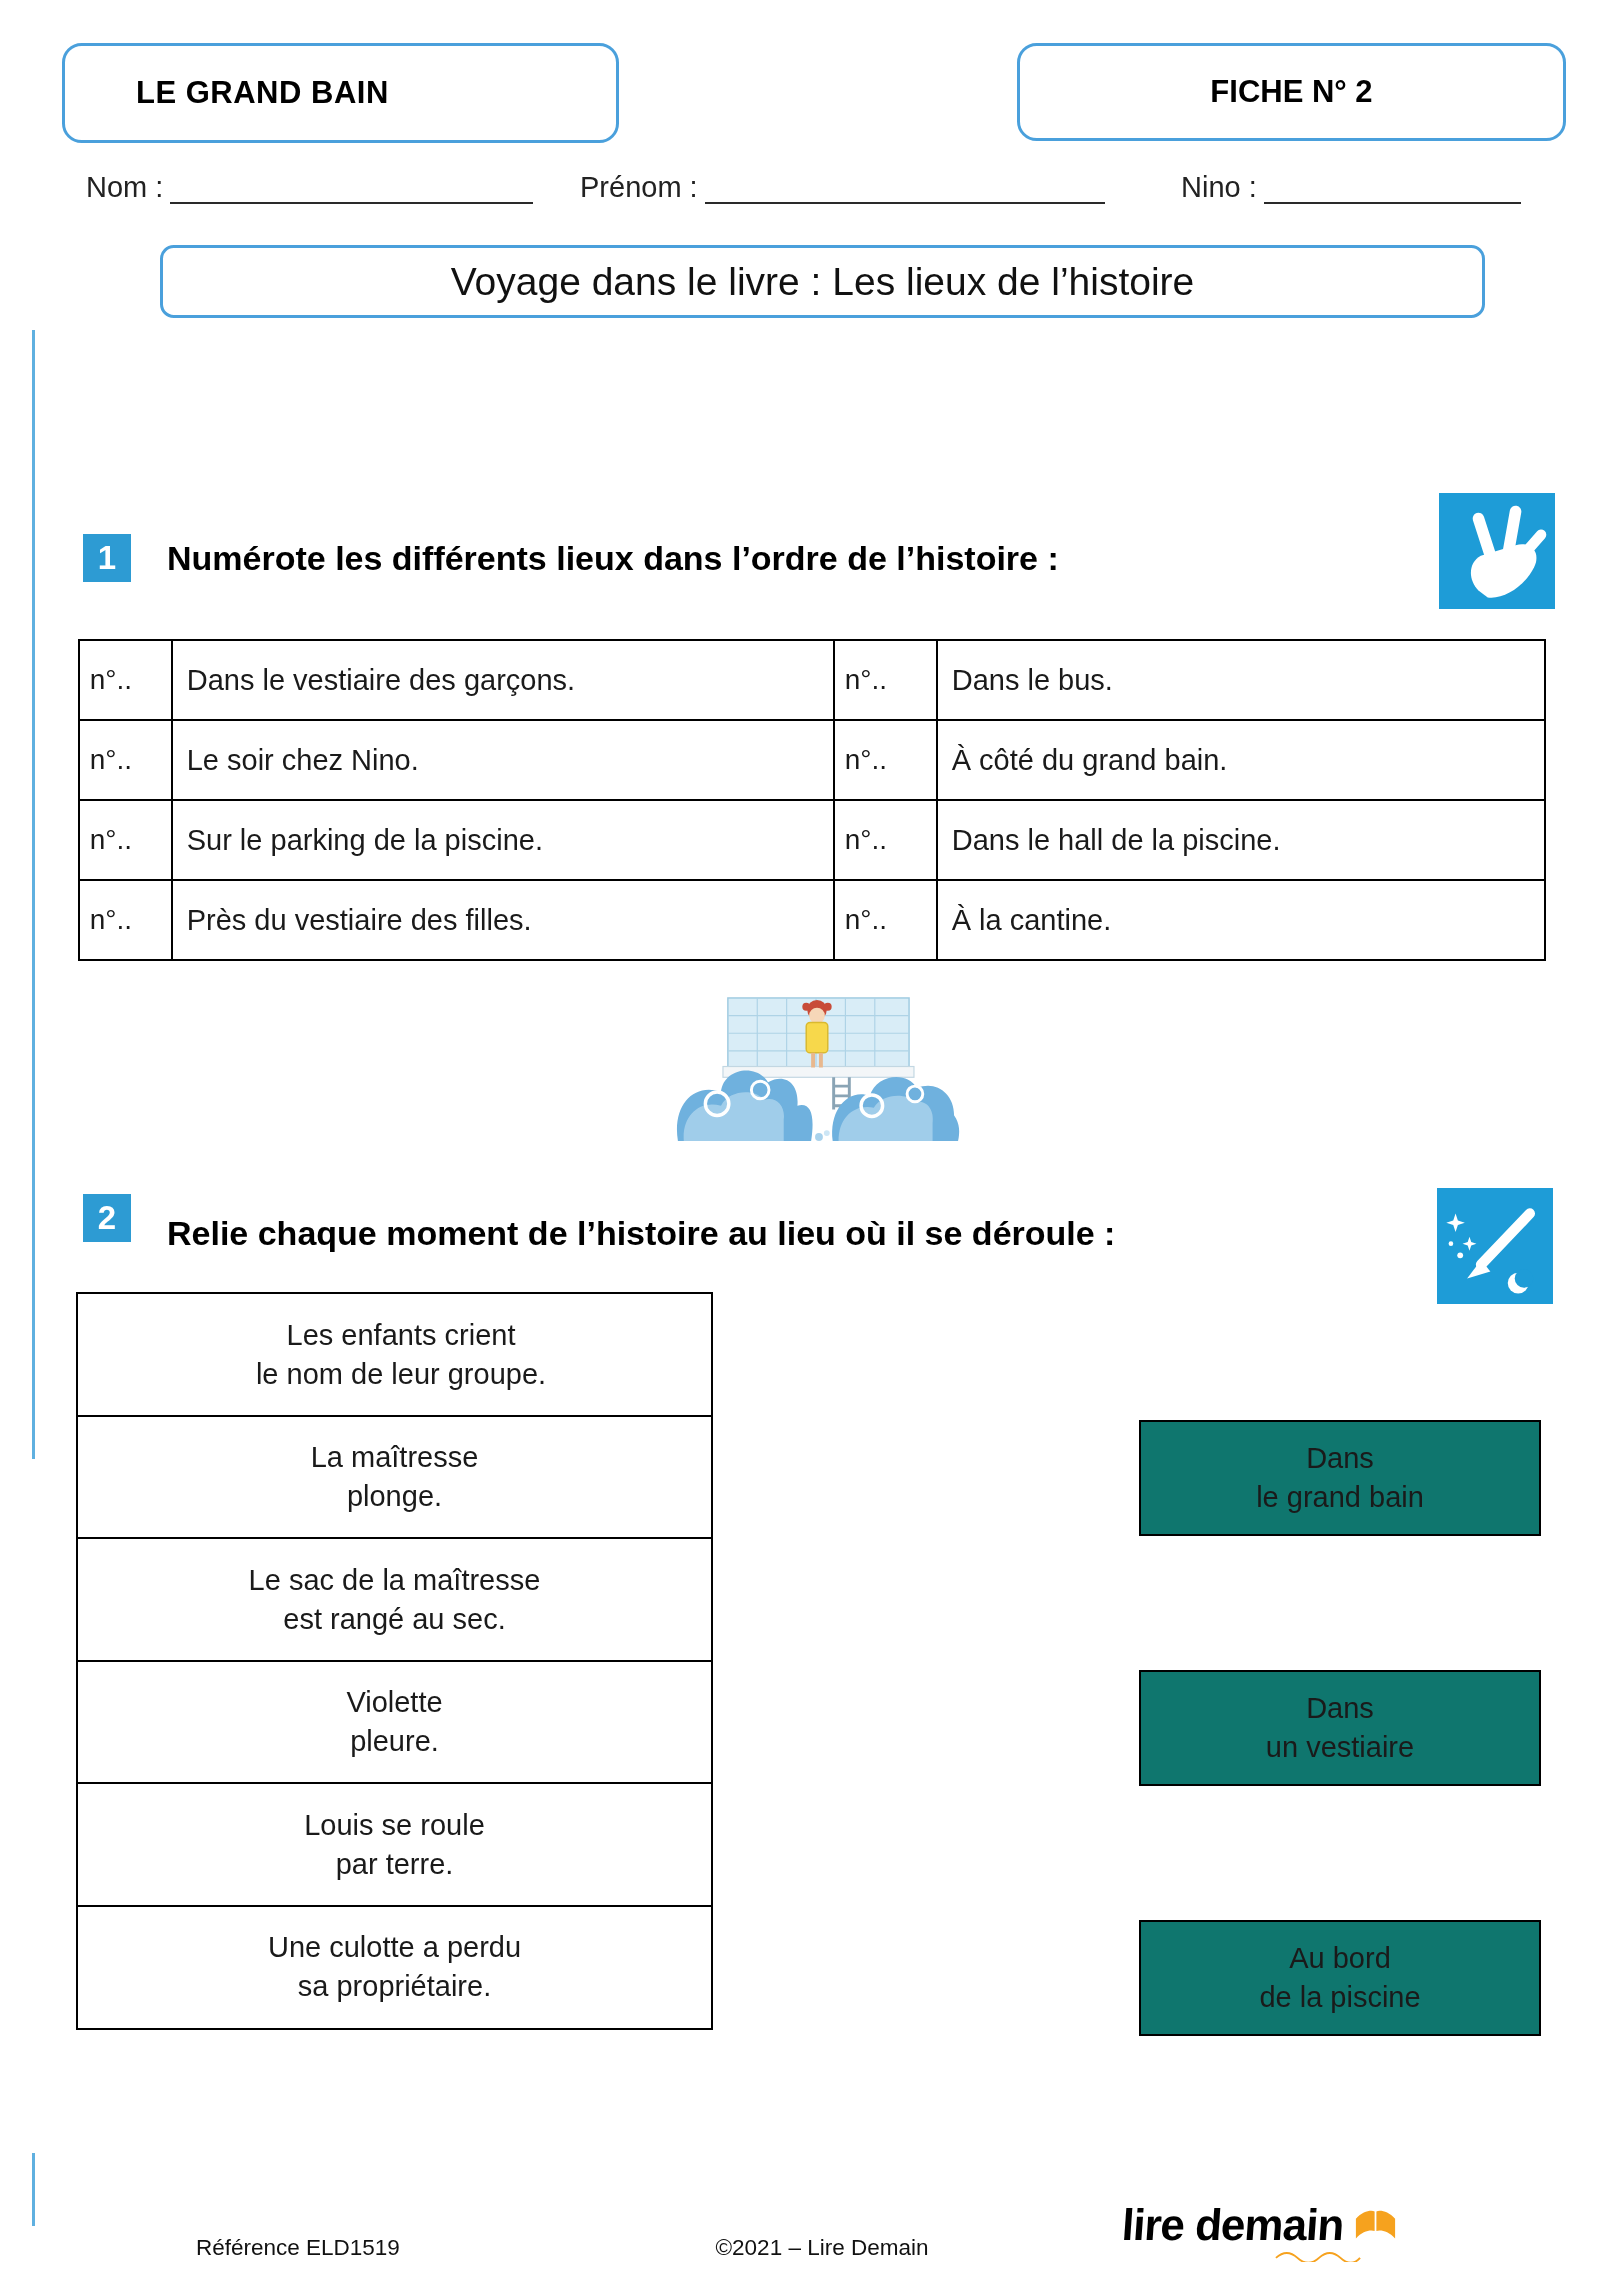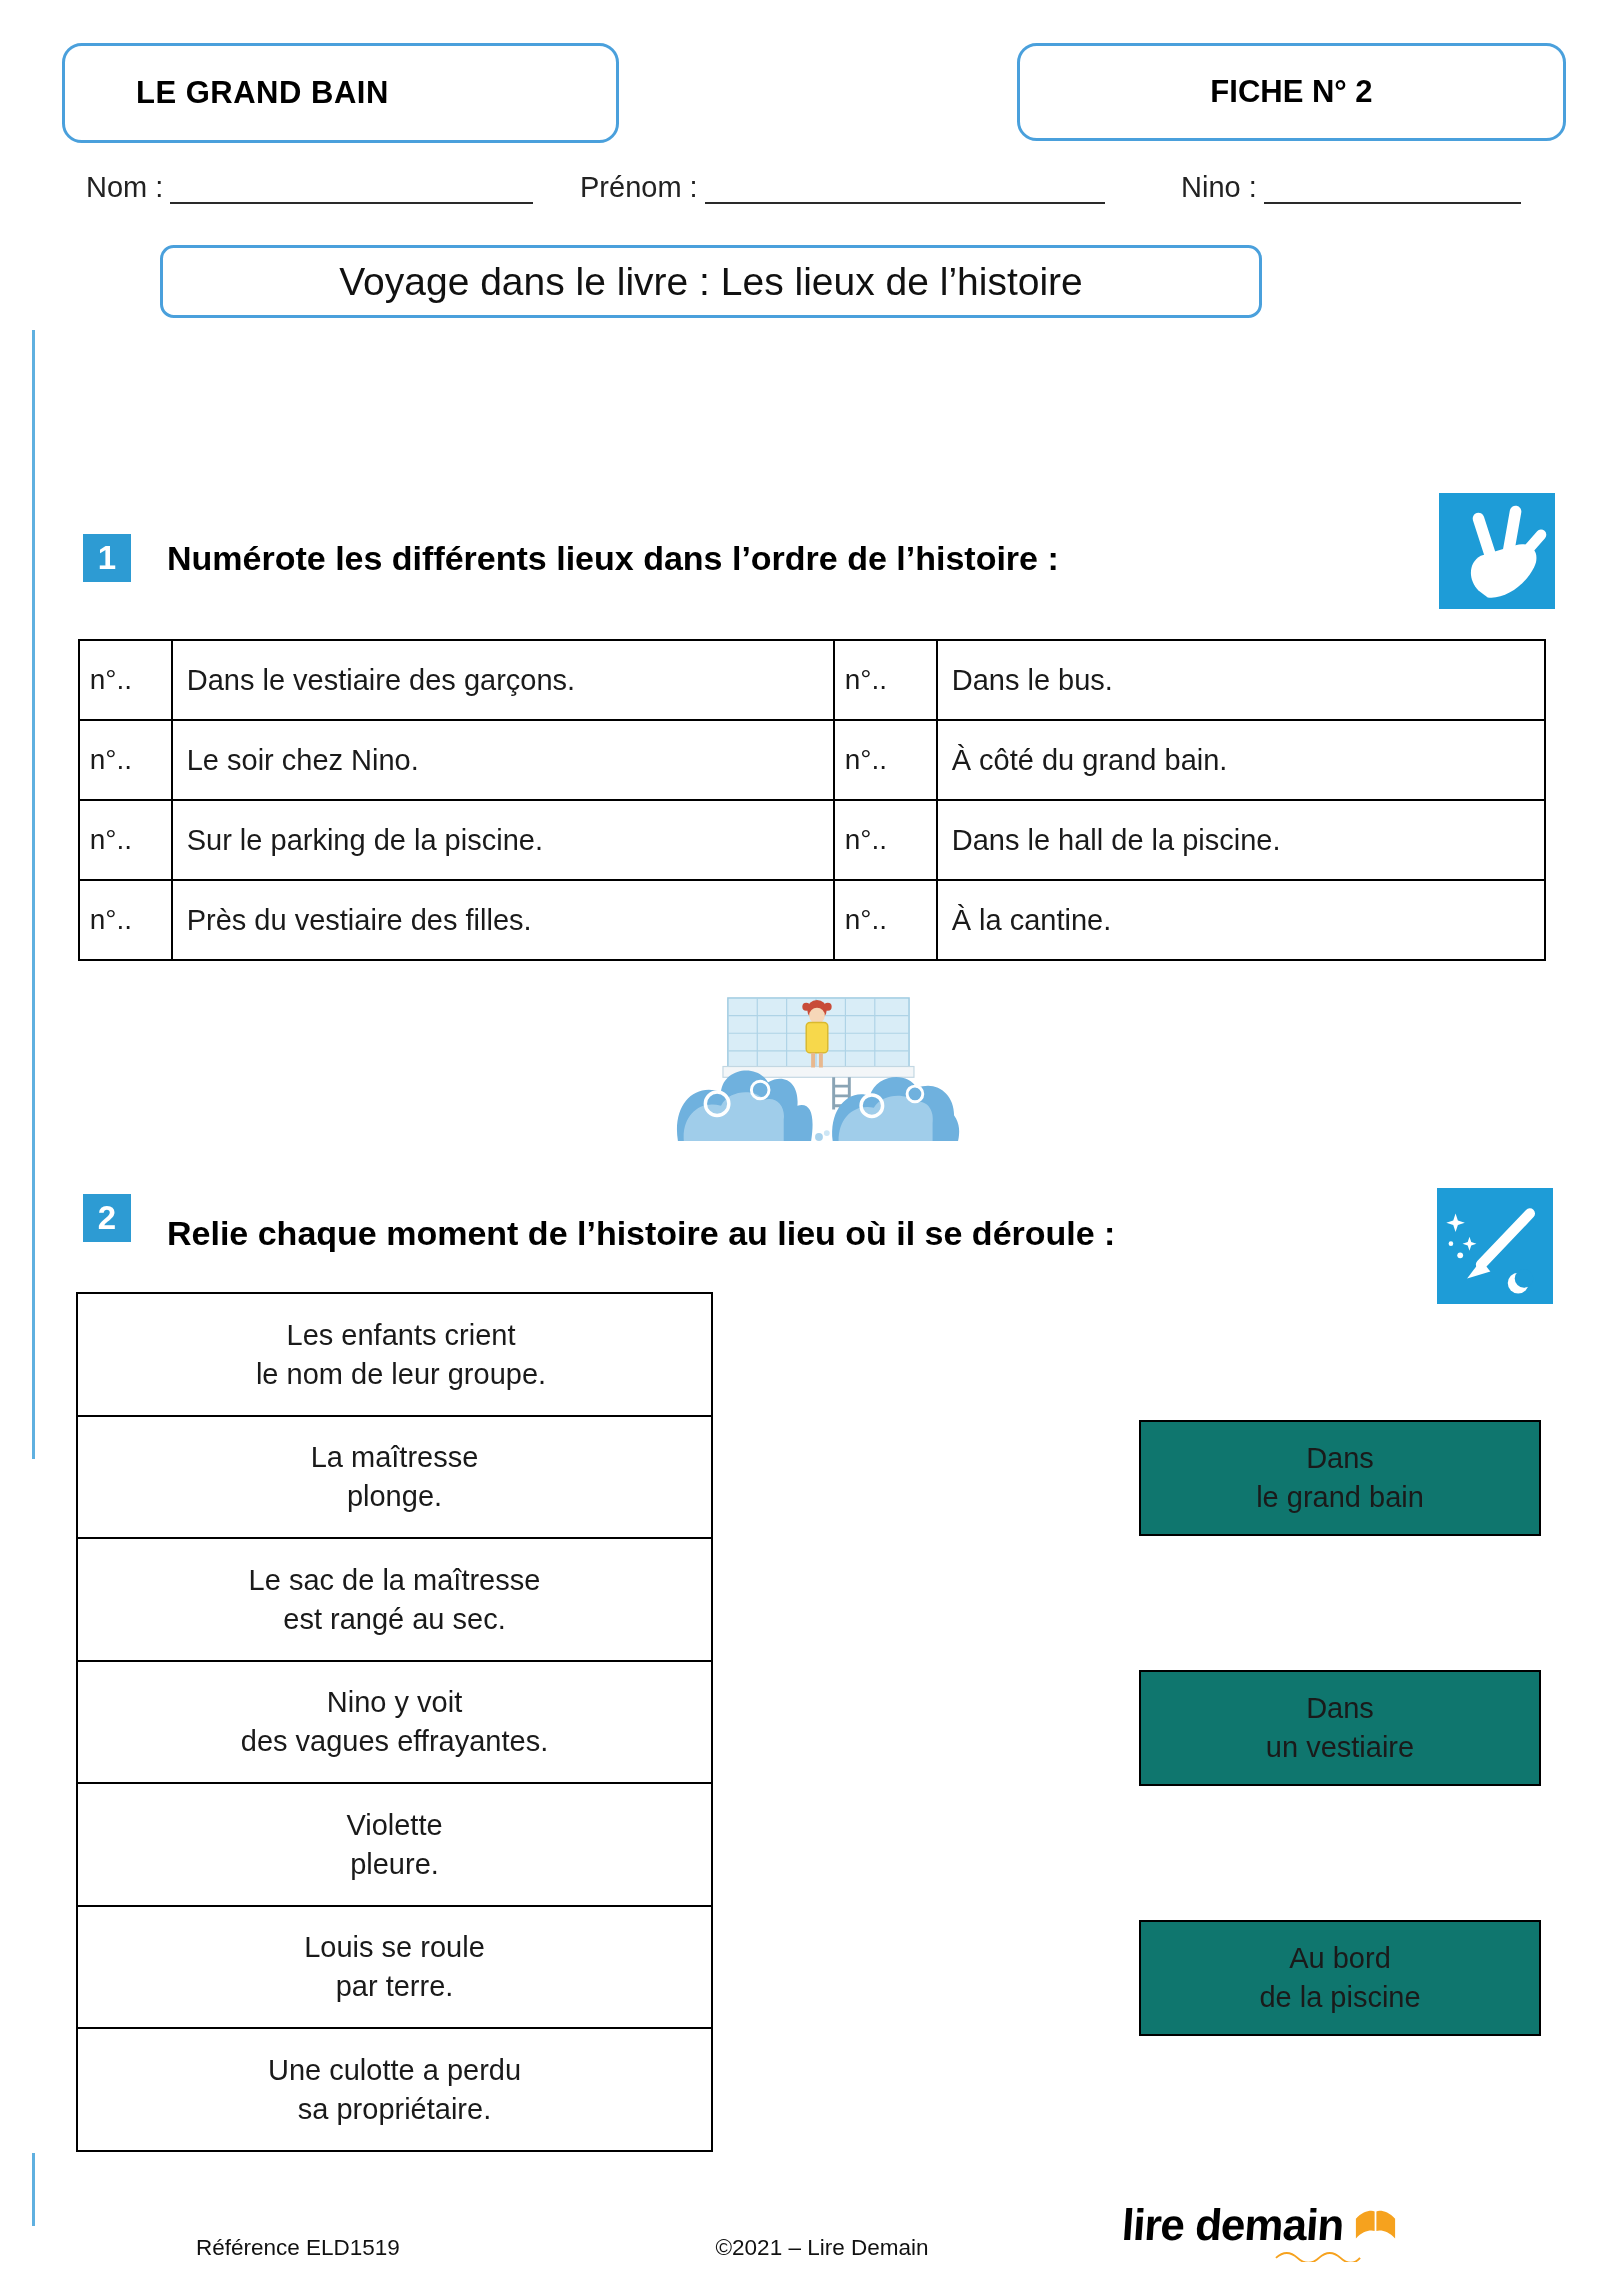--- a/index.html
+++ b/index.html
@@ -18,21 +18,21 @@
     display:flex; align-items:center; justify-content:center;
     font-weight:bold; font-size:31px; color:#000; }
   .id-group { position:absolute; top:169px; font-size:29px; color:#222;
     display:flex; align-items:flex-end; gap:7px; }
   #nom-group { left:86px; }
   #prenom-group { left:580px; }
   #date-group { left:1181px; }
   .fill-line { display:inline-block; border-bottom:2.5px solid #2a2a2a; height:35px; }
   #nom-line { width:363px; } #prenom-line { width:400px; } #date-line { width:257px; }
 
-  #main-title-box { left:160px; top:245px; width:1102px; height:73px; border-radius:13.7px;
+  #main-title-box { left:160px; top:245px; width:1325px; height:73px; border-radius:13.7px;
     display:flex; align-items:center; justify-content:center;
     font-size:39px; color:#111; }
 
   .v-mark { position:absolute; left:32px; width:3.4px; background:#5FB0E0; }
   #v-mark-1 { top:330px; height:1129px; }
   #v-mark-2 { top:2153px; height:73px; }
 
   .badge { position:absolute; width:48px; height:48px; background:#2D9BD3; color:#fff;
     font-weight:bold; font-size:33px; display:flex; align-items:center; justify-content:center; }
   #badge-1 { left:83px; top:534px; }
@@ -208,24 +208,20 @@
     </div>
     <div class="moment-box">
       <span>La maîtresse</span>
       <span>plonge.</span>
     </div>
     <div class="moment-box">
       <span>Le sac de la maîtresse</span>
       <span>est rangé au sec.</span>
     </div>
     <div class="moment-box">
-      <span>Nino y voit</span>
-      <span>des vagues effrayantes.</span>
-    </div>
-    <div class="moment-box">
       <span>Violette</span>
       <span>pleure.</span>
     </div>
     <div class="moment-box">
       <span>Louis se roule</span>
       <span>par terre.</span>
     </div>
     <div class="moment-box">
       <span>Une culotte a perdu</span>
       <span>sa propriétaire.</span>

